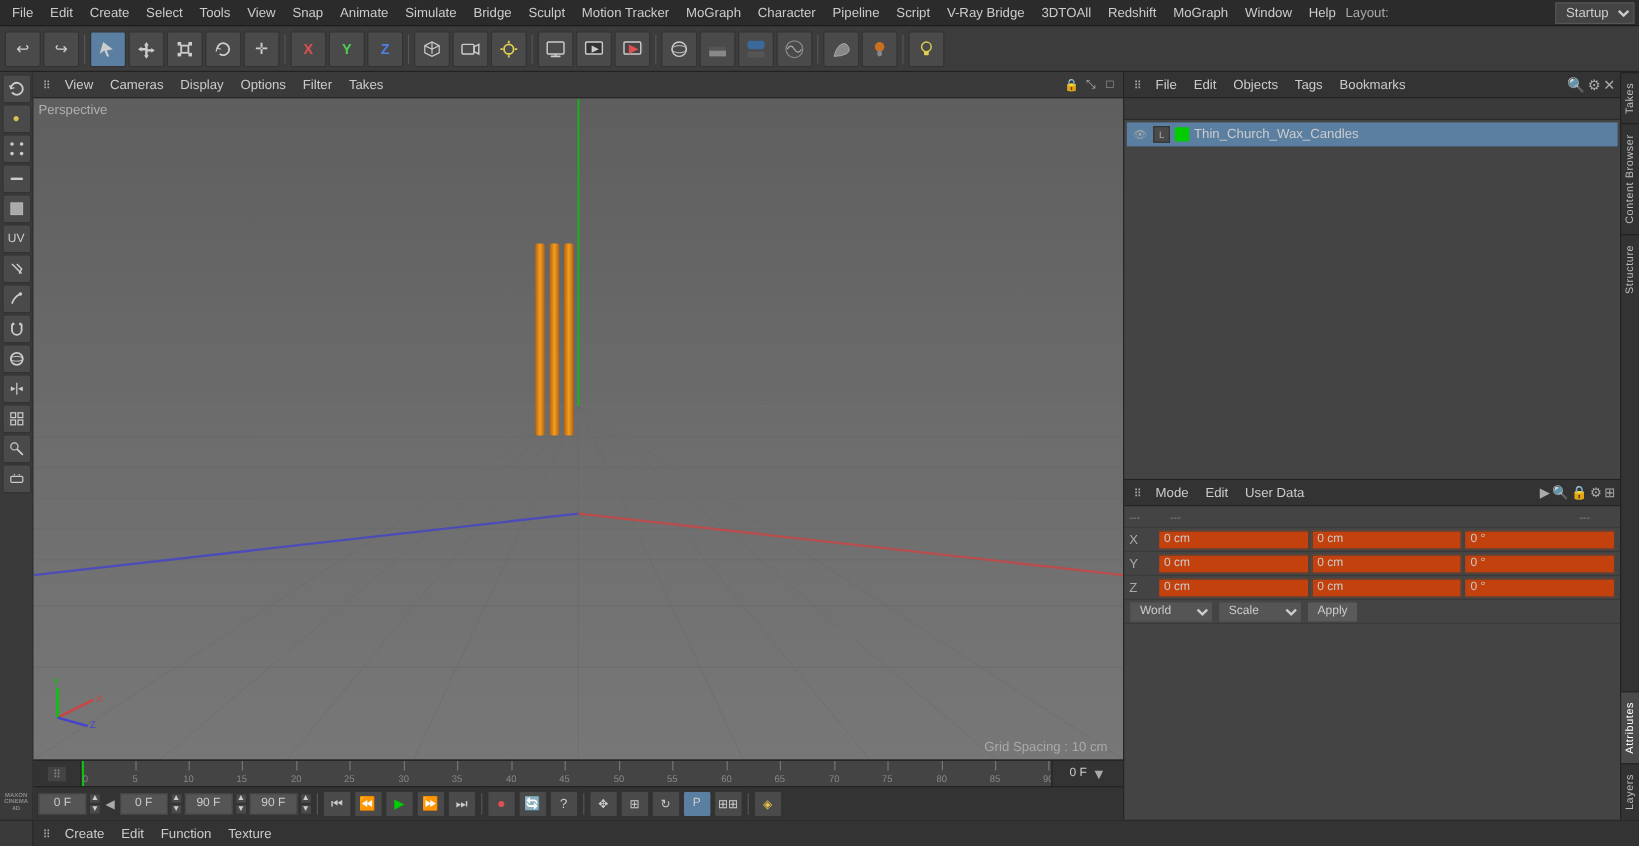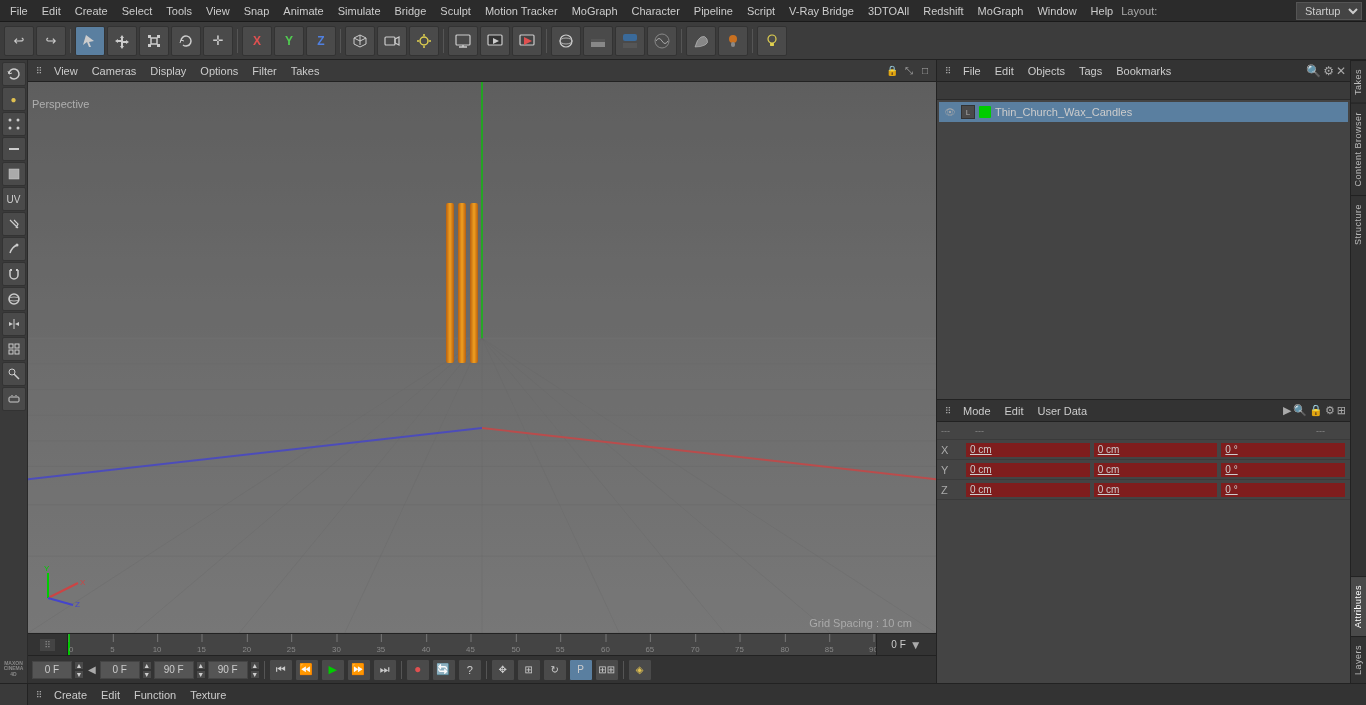--- a/index.html
+++ b/index.html
@@ -150,21 +150,21 @@
     .viewport-canvas {
       flex: 1;
       position: relative;
       overflow: hidden;
       background: linear-gradient(to bottom, #5a5a5a 0%, #6a6a6a 40%, #7a7a7a 100%);
     }
 
     
     .perspective-label {
       position: absolute;
-      top: 16px;
+      top: 4px;
       left: 4px;
       color: #ccc;
       font-size: 11px;
       pointer-events: none;
     }
 
     
     .grid-svg {
       position: absolute;
       top: 0; left: 0;
@@ -175,21 +175,21 @@
       width: 8px;
       height: 140px;
       background: linear-gradient(to right, #c8780a, #f0a020, #c8780a);
       border-radius: 1px;
     }
 
     
     .grid-spacing {
       position: absolute;
       bottom: 4px;
-      right: 24px;
+      right: 13px;
       color: #aaa;
       font-size: 11px;
       pointer-events: none;
     }
 
     
     .axis-indicator {
       position: absolute;
       bottom: 20px;
       left: 10px;
@@ -291,28 +291,27 @@
       gap: 4px;
     }
     .attr-label {
       width: 20px;
       color: #aaa;
       font-size: 11px;
     }
     .attr-field {
       flex: 1;
       height: 16px;
-      background: #7f1d1d;
+      background: #c2410c;
       border: 1px solid #444;
       color: #ccc;
       font-size: 10px;
       padding: 0 4px;
       display: flex;
       align-items: center;
-      text-decoration: underline;
     }
     .attr-field-group {
       display: flex;
       gap: 2px;
       flex: 1;
     }
 
     
     .timeline {
       height: 22px;
@@ -1010,20 +1009,29 @@
 
           <div class="attr-row">
             <div class="attr-label">Z</div>
             <div class="attr-field-group">
               <div class="attr-field" style="cursor:text;">0 cm</div>
               <div class="attr-field" style="cursor:text;">0 cm</div>
               <div class="attr-field" style="cursor:text;">0 °</div>
             </div>
           </div>
 
+          <div class="attr-row" style="gap:4px;">
+            <select class="coord-dropdown" style="height:18px;background:#555;border:1px solid #444;color:#ccc;font-size:10px;">
+              <option>World</option>
+            </select>
+            <select class="coord-dropdown" style="height:18px;background:#555;border:1px solid #444;color:#ccc;font-size:10px;">
+              <option>Scale</option>
+            </select>
+            <button class="coord-apply-btn">Apply</button>
+          </div>
         </div>
       </div>
 
     </div>
 
     <div class="right-side-tabs">
       <div class="r-tab">Takes</div>
       <div class="r-tab">Content Browser</div>
       <div class="r-tab">Structure</div>
       <div style="flex:1;"></div>

